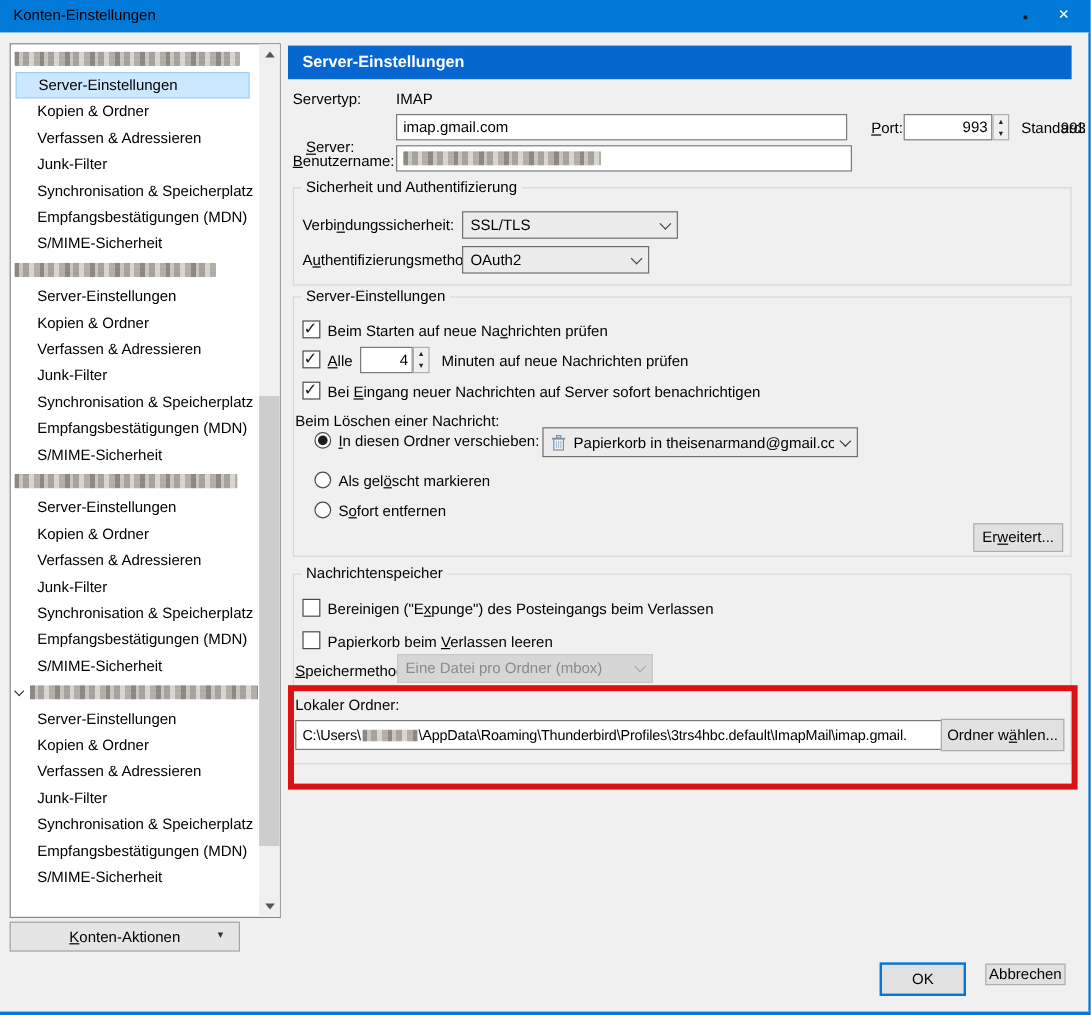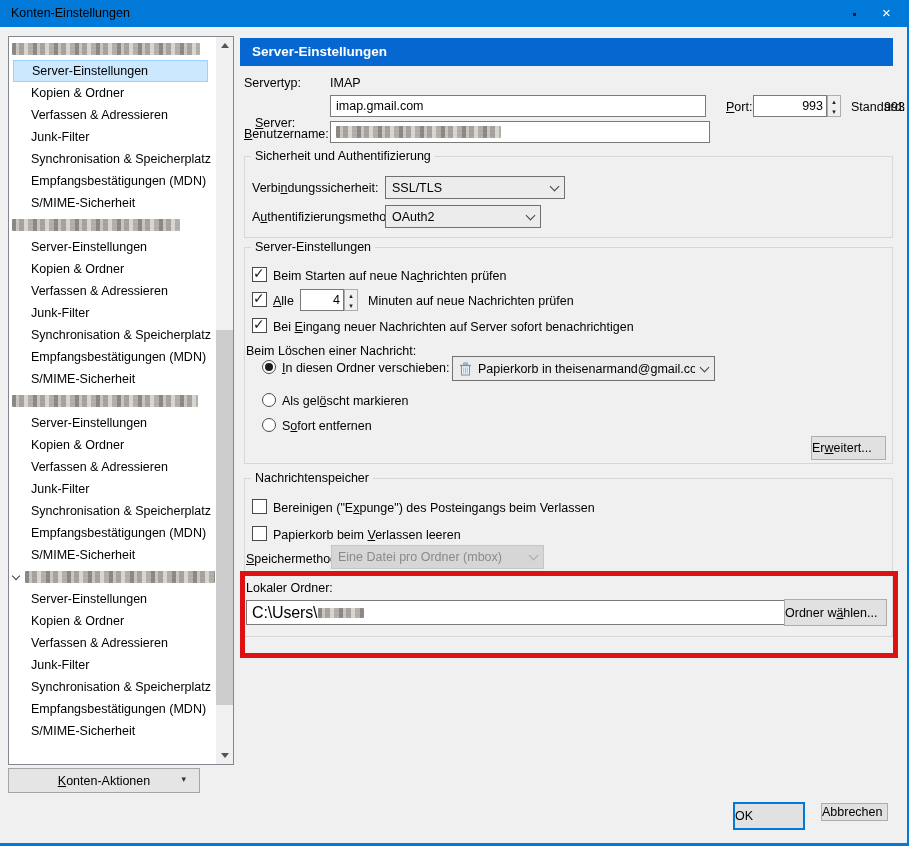--- a/index.html
+++ b/index.html
@@ -90,21 +90,21 @@
 
   .checkbox { position:absolute; width:15px; height:15px; background:#fff; border:1px solid #4a4a4a; }
   .checkbox .mark { position:absolute; left:0px; top:-3px; font-size:14px; color:#1c1c1c; }
 
   .radio { position:absolute; width:14px; height:14px; border:1px solid #4a4a4a; border-radius:50%;
            background:#fff; }
   .radio .rdot { position:absolute; left:2px; top:2px; width:8px; height:8px; border-radius:50%;
                  background:#1c1c1c; }
 
   .btn { position:absolute; background:#e1e1e1; border:1px solid #adadad; display:flex;
-         align-items:center; justify-content:flex-start; white-space:nowrap; }
+         align-items:center; justify-content:center; white-space:nowrap; }
   .btn.focused { border:2px solid #0078d7; }
 
   .redbox { left:240px; top:571px; width:658px; height:87px; border:5px solid #dd1111; z-index:40; }
 
   u { text-decoration:underline; }
 </style>
 </head>
 <body>
 
 <div class="abs titlebar">
@@ -277,23 +277,24 @@
 <span class="checkbox" style="left:252px; top:526px;"></span>
 <span class="lbl" style="left:273px; top:528px;">Papierkorb beim <u>V</u>erlassen leeren</span>
 
 <span class="lbl" style="left:246px; top:552px;"><u>S</u>peichermethode:</span>
 <div class="combo disabled" style="left:331px; top:545px; width:213px; height:24px;">
   <span class="ctext">Eine Datei pro Ordner (mbox)</span>
   <span class="cchev"></span>
 </div>
 
 <span class="lbl" style="left:246px; top:581px;">Lokaler Ordner:</span>
-<div class="tb" style="left:246px; top:600px; width:552px; height:25px; font-size:16px; letter-spacing:-0.15px;">
+<div class="tb" style="left:246px; top:600px; width:552px; height:25px; font-size:12px; letter-spacing:-0.15px;">
   <span>C:\Users\</span>
   <span class="redact" style="width:46px; height:10px; margin:0 1px;"></span>
+  <span>\AppData\Roaming\Thunderbird\Profiles\3trs4hbc.default\ImapMail\imap.gmail.</span>
 </div>
 <div class="btn" style="left:784px; top:599px; width:103px; height:27px;">
   <span>Ordner w<u>ä</u>hlen...</span>
 </div>
 
 <div class="abs redbox"></div>
 
 <div class="btn focused" style="left:733px; top:802px; width:72px; height:28px;">
   <span>OK</span>
 </div>

